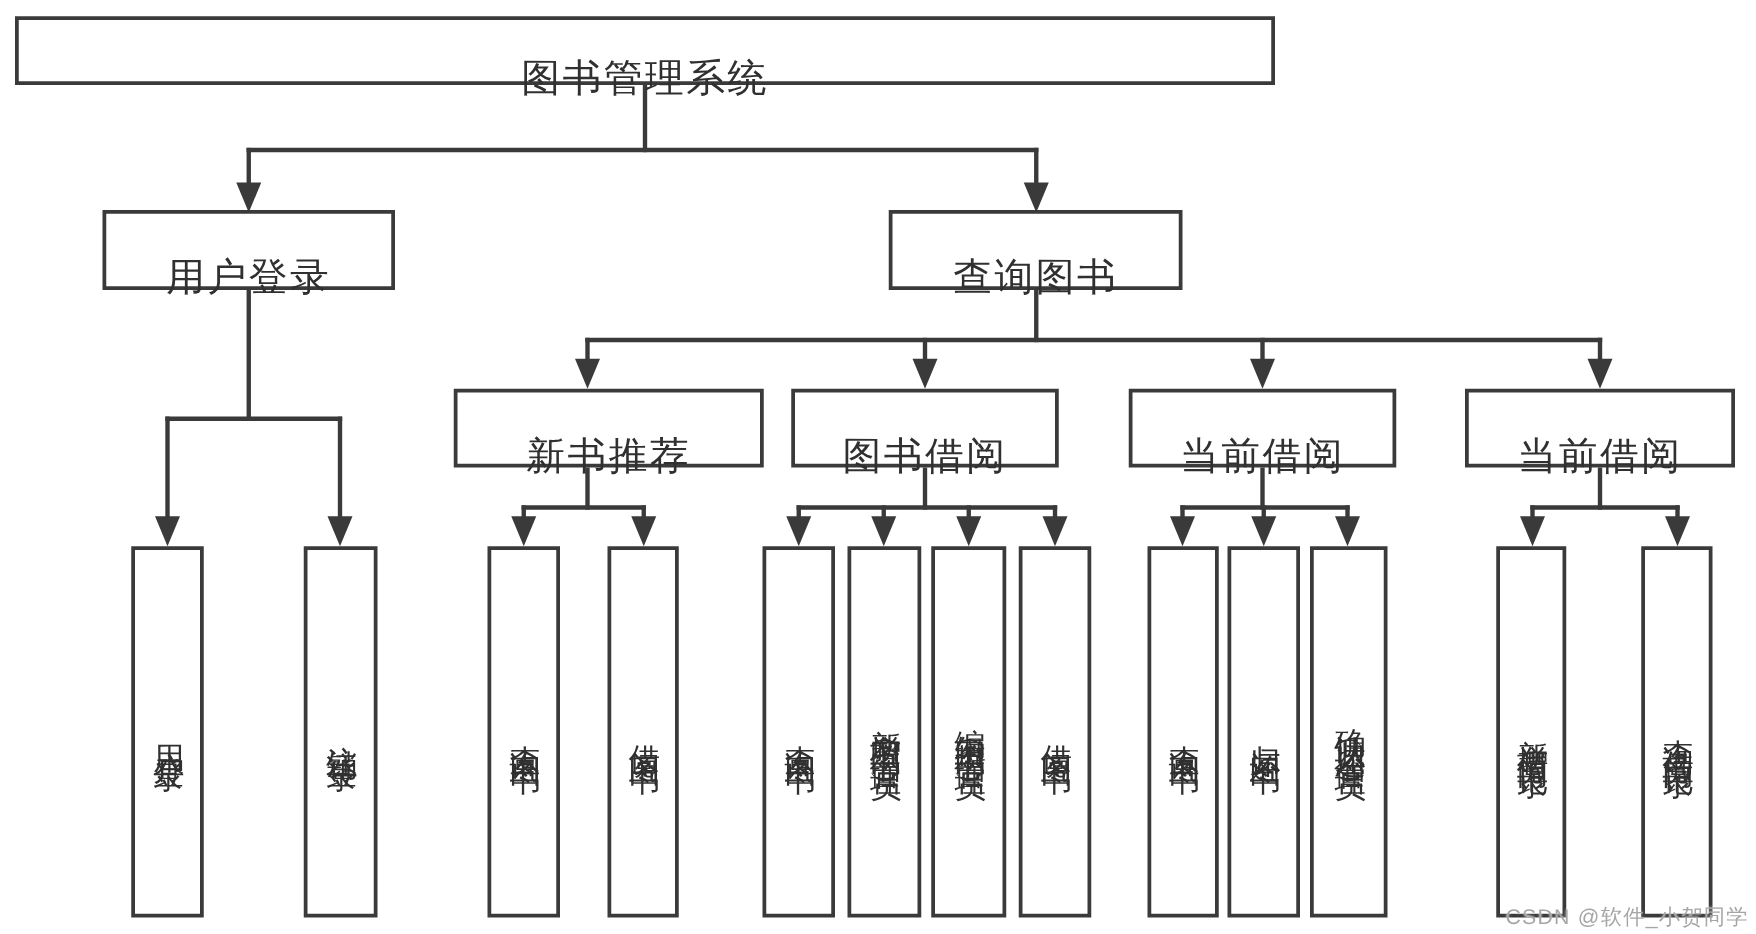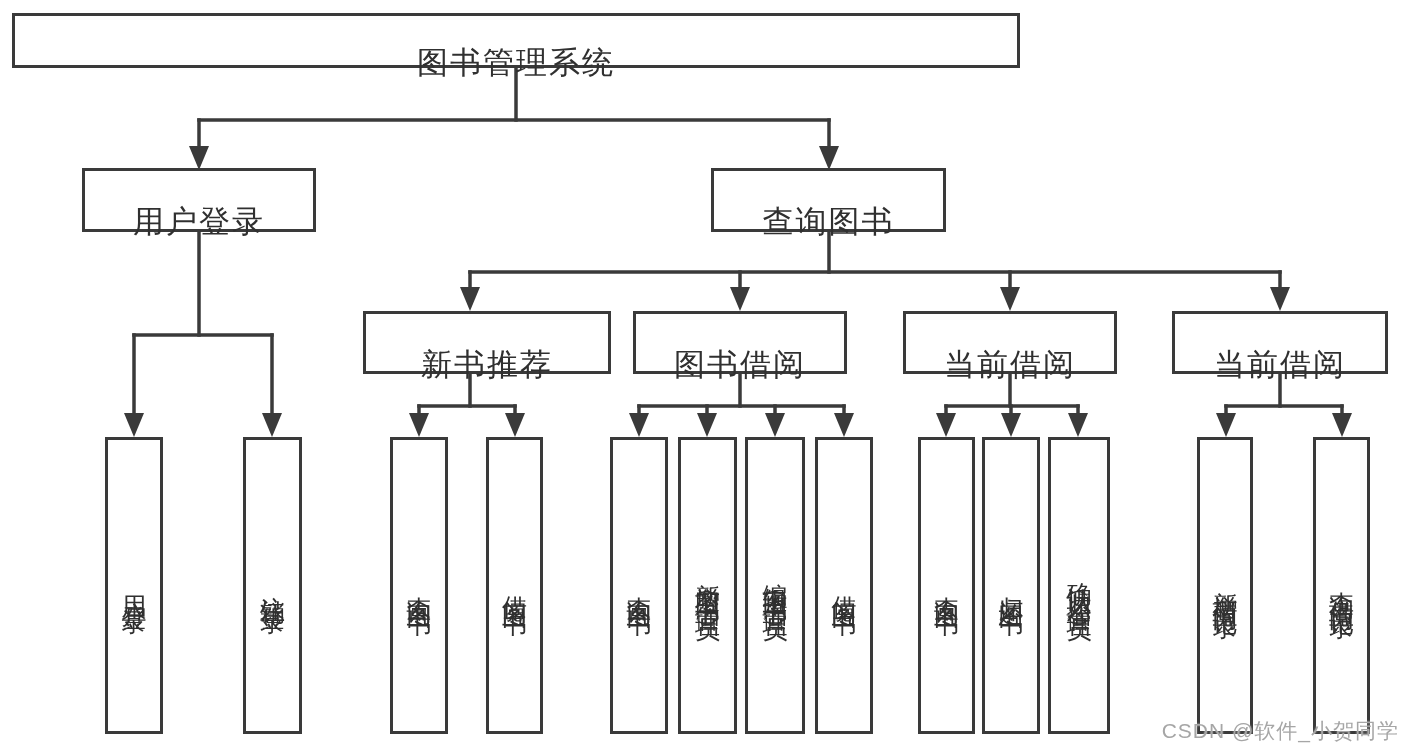--- a/index.html
+++ b/index.html
@@ -42,21 +42,21 @@
     writing-mode:vertical-rl;
     text-orientation:mixed;
     font-size:25px;
     letter-spacing:5px;
     line-height:1;
     color:var(--text);
   }
   .watermark{
     position:absolute;
     right:6px;bottom:2px;
-    font-size:21px;
+    font-size:17px;
     letter-spacing:1px;
     color:var(--wm);
     white-space:nowrap;
     z-index:5;
     text-shadow:0 0 2px rgba(255,255,255,.8);
   }
 </style>
 </head>
 <body>
 

